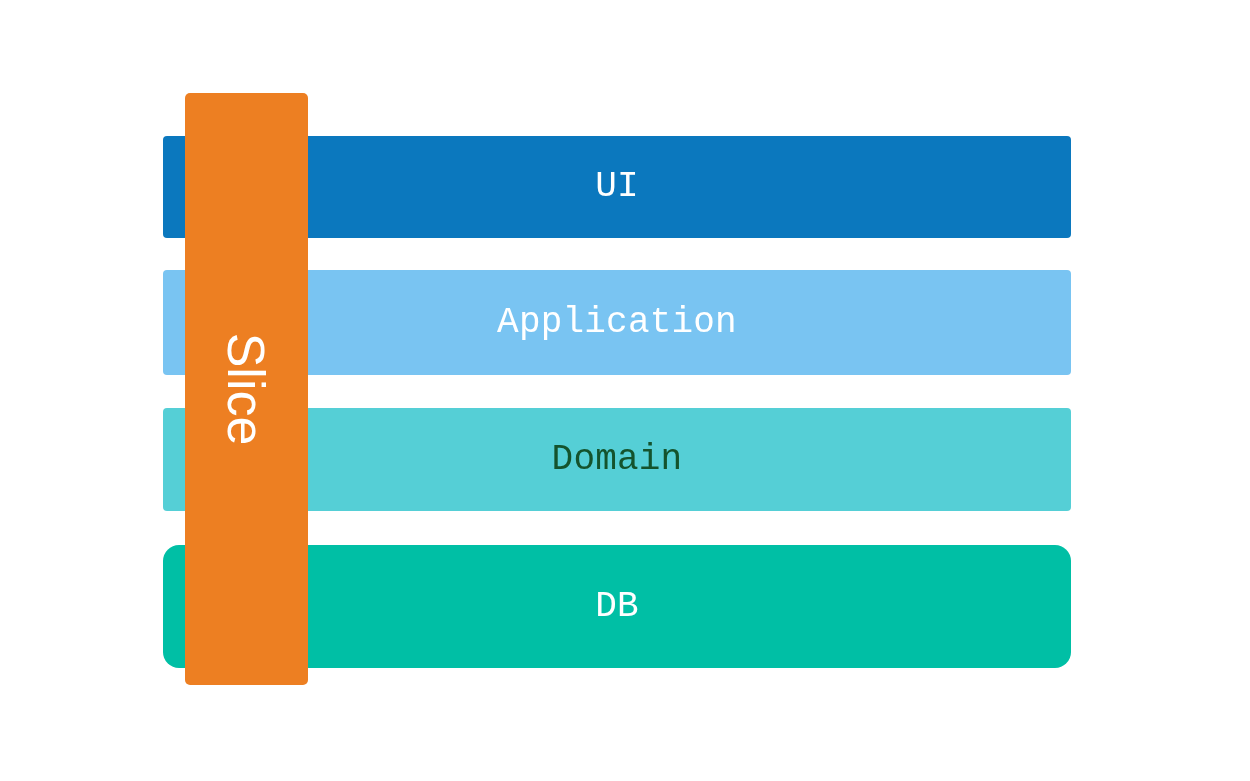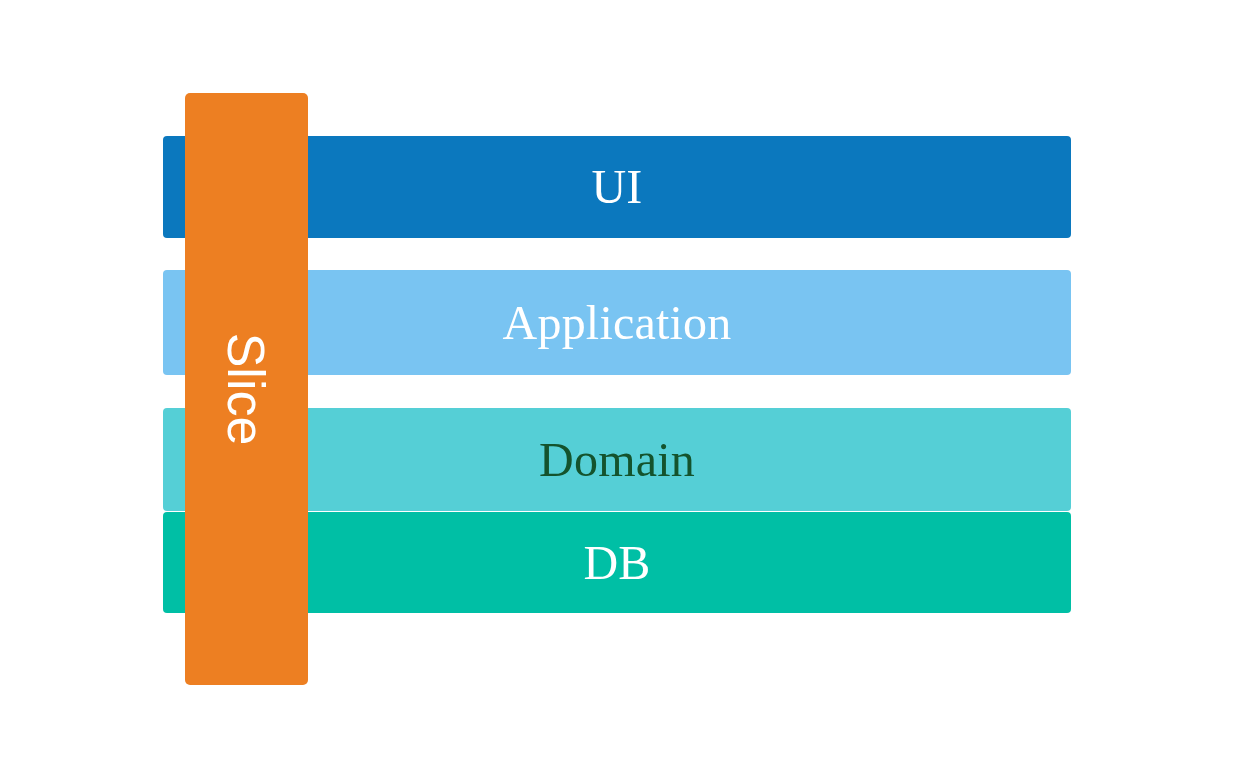--- a/index.html
+++ b/index.html
@@ -23,32 +23,32 @@
     left: 163px;
     width: 908px;
     border-radius: 4px;
     display: flex;
     align-items: center;
     justify-content: center;
     box-sizing: border-box;
   }
   .layer-label {
     color: #ffffff;
-    font-family: Liberation Serif, serif;
-    font-size: 48px;
+    font-family: Liberation Mono, monospace;
+    font-size: 36px;
     font-weight: 400;
     line-height: 1;
     letter-spacing: 0.2px;
     white-space: nowrap;
     user-select: none;
   }
   #bar-ui      { top: 136px; height: 102px; }
   #bar-app     { top: 270px; height: 105px; }
   #bar-domain  { top: 408px; height: 103px; }
-  #bar-db      { top: 512px; height: 101px; }
+  #bar-db      { top: 545px; height: 123px; border-radius: 16px; }
 
   .slice-column {
     position: absolute;
     left: 185px;
     top: 93px;
     width: 123px;
     height: 592px;
     border-radius: 5px;
     display: flex;
     align-items: center;

